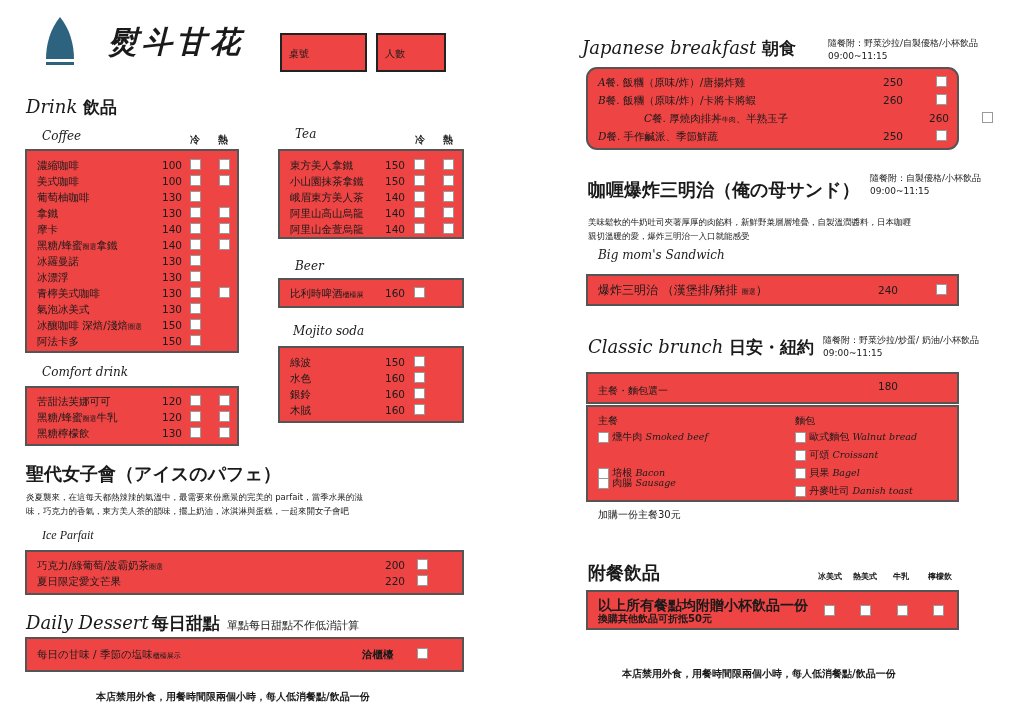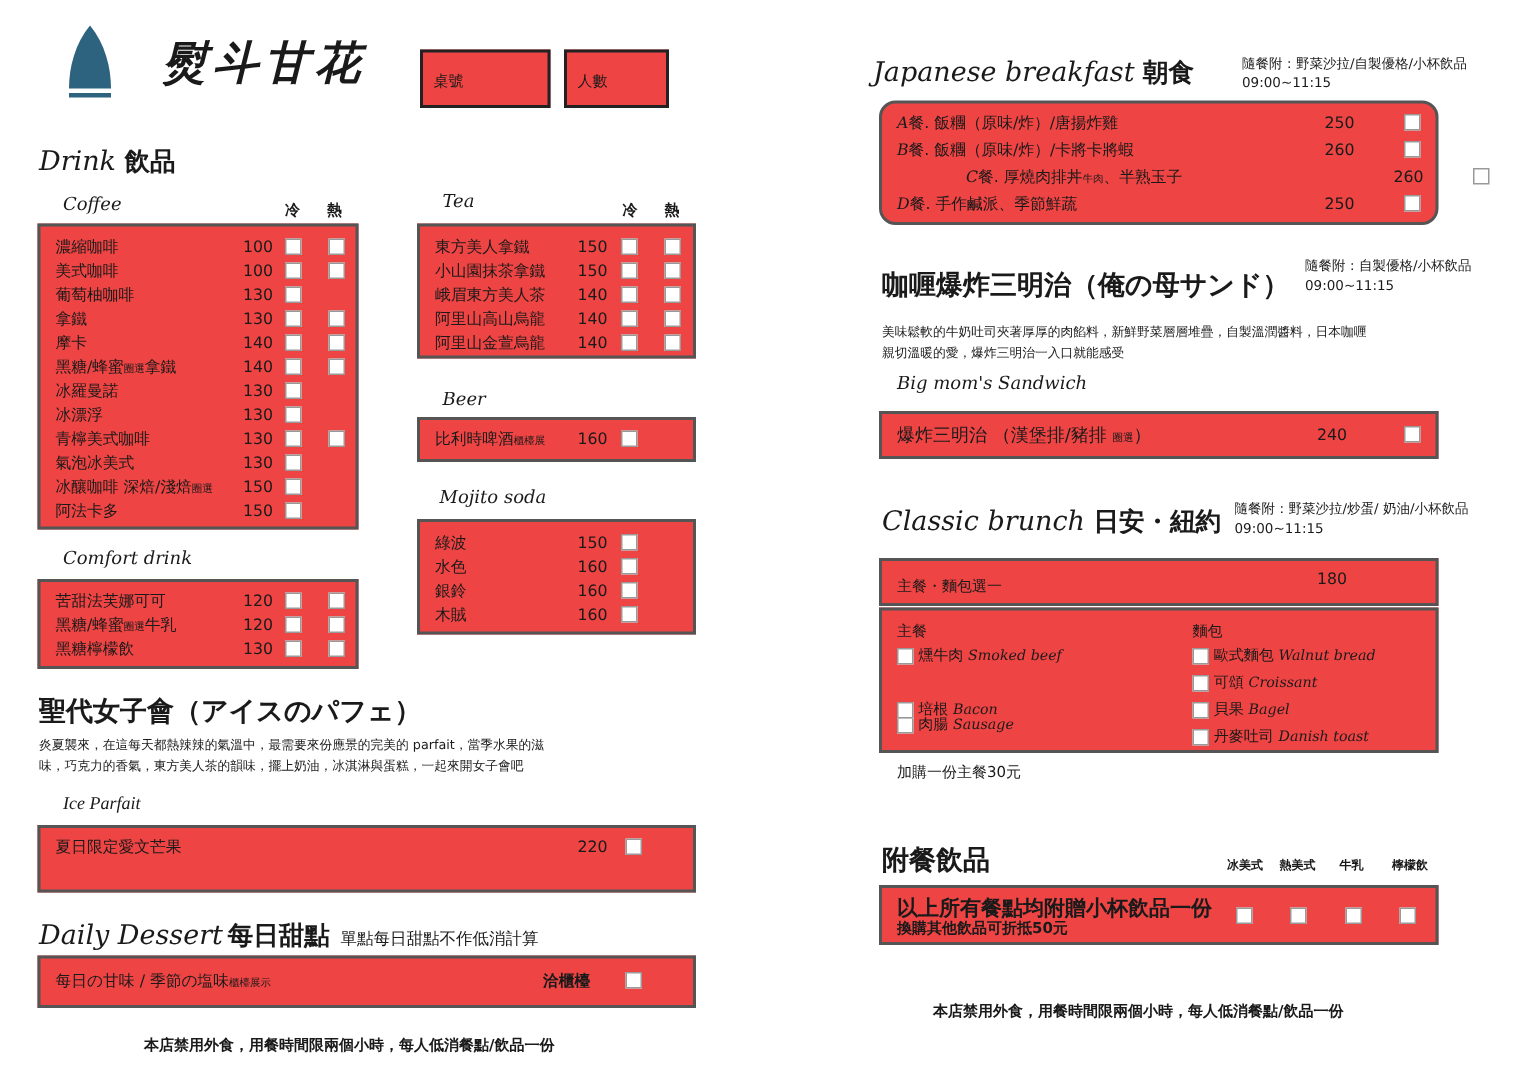--- a/index.html
+++ b/index.html
@@ -210,20 +210,25 @@
       <span class="cb" style="left:192px"></span>
     </div>
 </div>
 
 <div class="abs" style="left:26px; top:462px; font-size:18px; font-weight:bold; white-space:nowrap;">聖代女子會（アイスのパフェ）</div>
 <div class="abs desc" style="left:26px; top:490px;">炎夏襲來，在這每天都熱辣辣的氣溫中，最需要來份應景的完美的 parfait，當季水果的滋</div>
 <div class="abs desc" style="left:26px; top:504px;">味，巧克力的香氣，東方美人茶的韻味，擺上奶油，冰淇淋與蛋糕，一起來開女子會吧</div>
 <div class="abs script h-sub" style="left:42px; top:528px;font-family:Liberation Serif, serif;">Ice Parfait</div>
 <div class="box" style="left:25px; top:550px; width:439px; height:45px; padding-top:5px;">
   <div class="row">
+      <span class="name"><span>巧克力/綠葡萄/波霸奶茶</span><span class="small">圈選</span></span>
+      <span class="price" style="left:358px">200</span>
+      <span class="cb" style="left:390px"></span>
+    </div>
+  <div class="row">
       <span class="name">夏日限定愛文芒果</span>
       <span class="price" style="left:358px">220</span>
       <span class="cb" style="left:390px"></span>
     </div>
 </div>
 
 <div class="abs" style="left:26px; top:612px; white-space:nowrap;">
   <span class="script" style="font-size:18px;">Daily Dessert</span>
   <b style="font-size:17px;">每日甜點</b>
   <span style="font-size:11px; margin-left:4px;">單點每日甜點不作低消計算</span>

